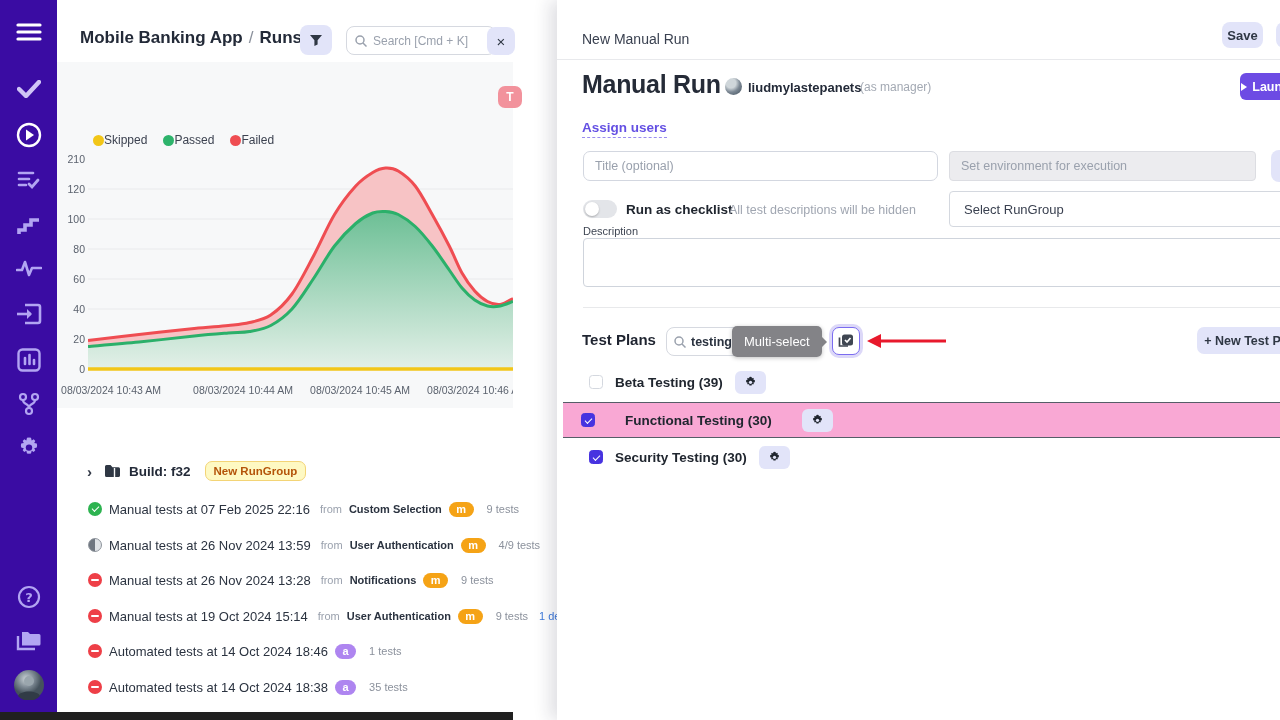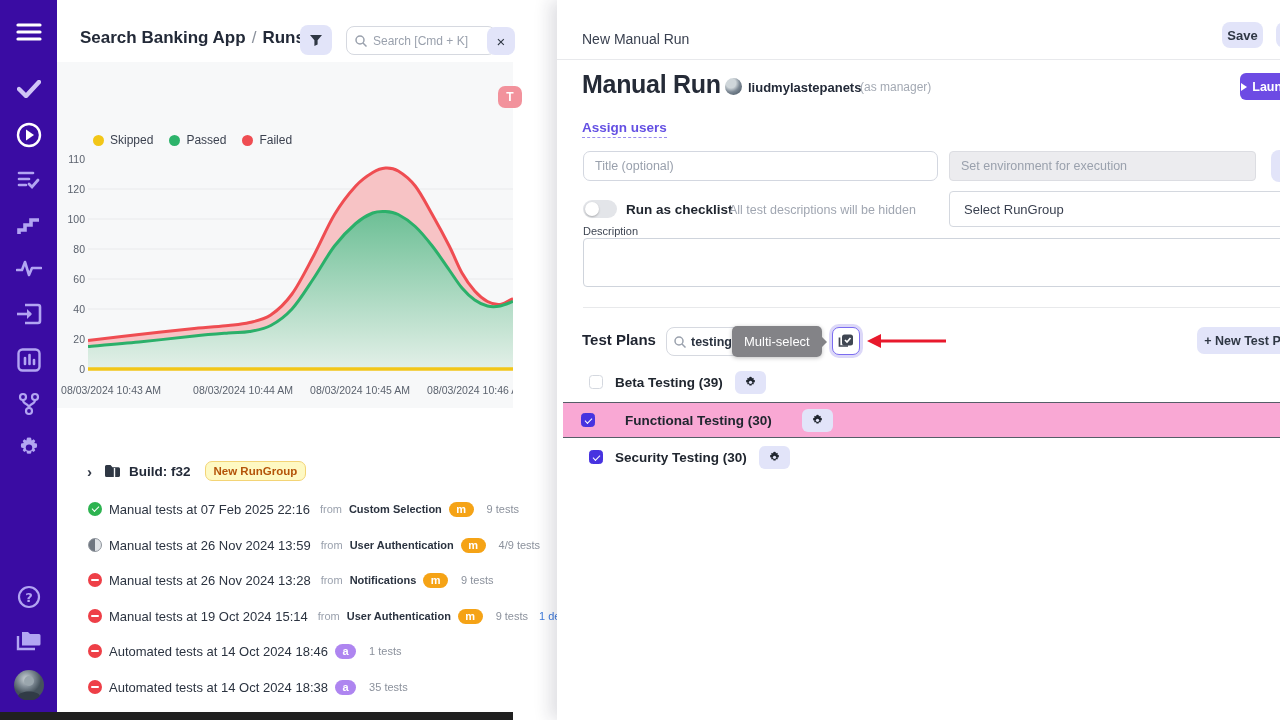--- a/index.html
+++ b/index.html
@@ -26,21 +26,21 @@
   #left-search input { border:none; outline:none; width:105px; font-size:12px; color:#3c4250; background:transparent; font-family:inherit; }
   #left-search input::placeholder { color:#9aa1ad; }
   #left-close { position:absolute; left:430px; top:27px; width:28px; height:28px; font-size:15px; }
   #tabs-row { position:absolute; left:24px; top:86px; width:430px; height:24px; display:flex; align-items:center; gap:0; }
   #tabs-row .tab { font-size:12.5px; font-weight:700; color:#3f4856; cursor:pointer; white-space:nowrap; }
   #tab-badge { position:absolute; left:441px; top:86px; min-width:24px; height:22px; background:#f2929c; color:#fff;
     font-weight:700; font-size:12px; border-radius:7px; display:flex; align-items:center; justify-content:center; padding:0 7px; }
 
   
   #legend { position:absolute; left:36px; top:133px; display:flex; gap:16px; align-items:center; }
-  .leg-item { display:flex; gap:6px; align-items:center; font-size:12px; color:#3c4250; }
+  .leg-item { display:flex; align-items:center; font-size:12px; color:#3c4250; }
   .leg-dot { width:11px; height:11px; border-radius:50%; }
   .ytick { position:absolute; width:24px; text-align:right; font-size:10.5px; color:#5b626e; }
   #chart-svg { position:absolute; left:31px; top:160px; }
   .xlab { position:absolute; top:384px; width:120px; text-align:center; font-size:10.5px; color:#5b626e; white-space:nowrap; }
   #xlabels { position:absolute; left:0; top:0; width:456px; height:400px; overflow:hidden; pointer-events:none; }
 
   
   #group-row { position:absolute; left:30px; top:461px; display:flex; align-items:center; gap:8px; cursor:pointer; }
   #group-row .chev { font-size:15px; font-weight:700; color:#343b48; margin-right:4px; }
   #group-row .glabel { font-size:13.5px; font-weight:700; color:#232a38; }
@@ -228,21 +228,21 @@
         <path d="M4 26c2-6 20-6 22 0a15 15 0 01-22 0z" fill="#313b46"></path>
       </svg>
   </div>
 </div>
 <div id="bottom-strip"></div>
 
 <div id="left-panel">
   <div id="left-gray"></div>
 
   <div class="crumb">
-    <b>Search Banking App</b><span class="sep">/</span><b>Runs</b>
+    <b>Mobile Banking App</b><span class="sep">/</span><b>Runs</b>
   </div>
   <button id="filter-btn" class="chip-btn">
     <svg width="14" height="13">
         <path d="M1 1h12L8.6 6.2v4.2L5.4 12V6.2z" fill="#2f3744"></path>
       </svg>
   </button>
   <div id="left-search">
     <svg width="12" height="12">
         <circle cx="5" cy="5" r="4" stroke="#9aa1ad" stroke-width="1.5" fill="none"></circle>
         <line x1="8" y1="8" x2="11.5" y2="11.5" stroke="#9aa1ad" stroke-width="1.5"></line>
@@ -268,21 +268,21 @@
       </span>
     </div>
   <div id="yticks">
       <div class="ytick" style="left: 4px; top: 363px;">0</div>
       <div class="ytick" style="left: 4px; top: 333px;">20</div>
       <div class="ytick" style="left: 4px; top: 303px;">40</div>
       <div class="ytick" style="left: 4px; top: 273px;">60</div>
       <div class="ytick" style="left: 4px; top: 243px;">80</div>
       <div class="ytick" style="left: 4px; top: 213px;">100</div>
       <div class="ytick" style="left: 4px; top: 183px;">120</div>
-      <div class="ytick" style="left: 4px; top: 153px;">110</div>
+      <div class="ytick" style="left: 4px; top: 153px;">210</div>
     </div>
   <svg id="chart-svg" width="425" height="214">
     <defs>
       <linearGradient id="greenGrad" x1="0" y1="0" x2="0" y2="1">
         <stop offset="0%" stop-color="#6cbf95"></stop>
           <stop offset="100%" stop-color="#e3f0e8"></stop>
       </linearGradient>
     </defs>
     <g id="gridlines">
         <line x1="0" y1="209" x2="425" y2="209" stroke="#e9eaec" stroke-width="1"></line>

